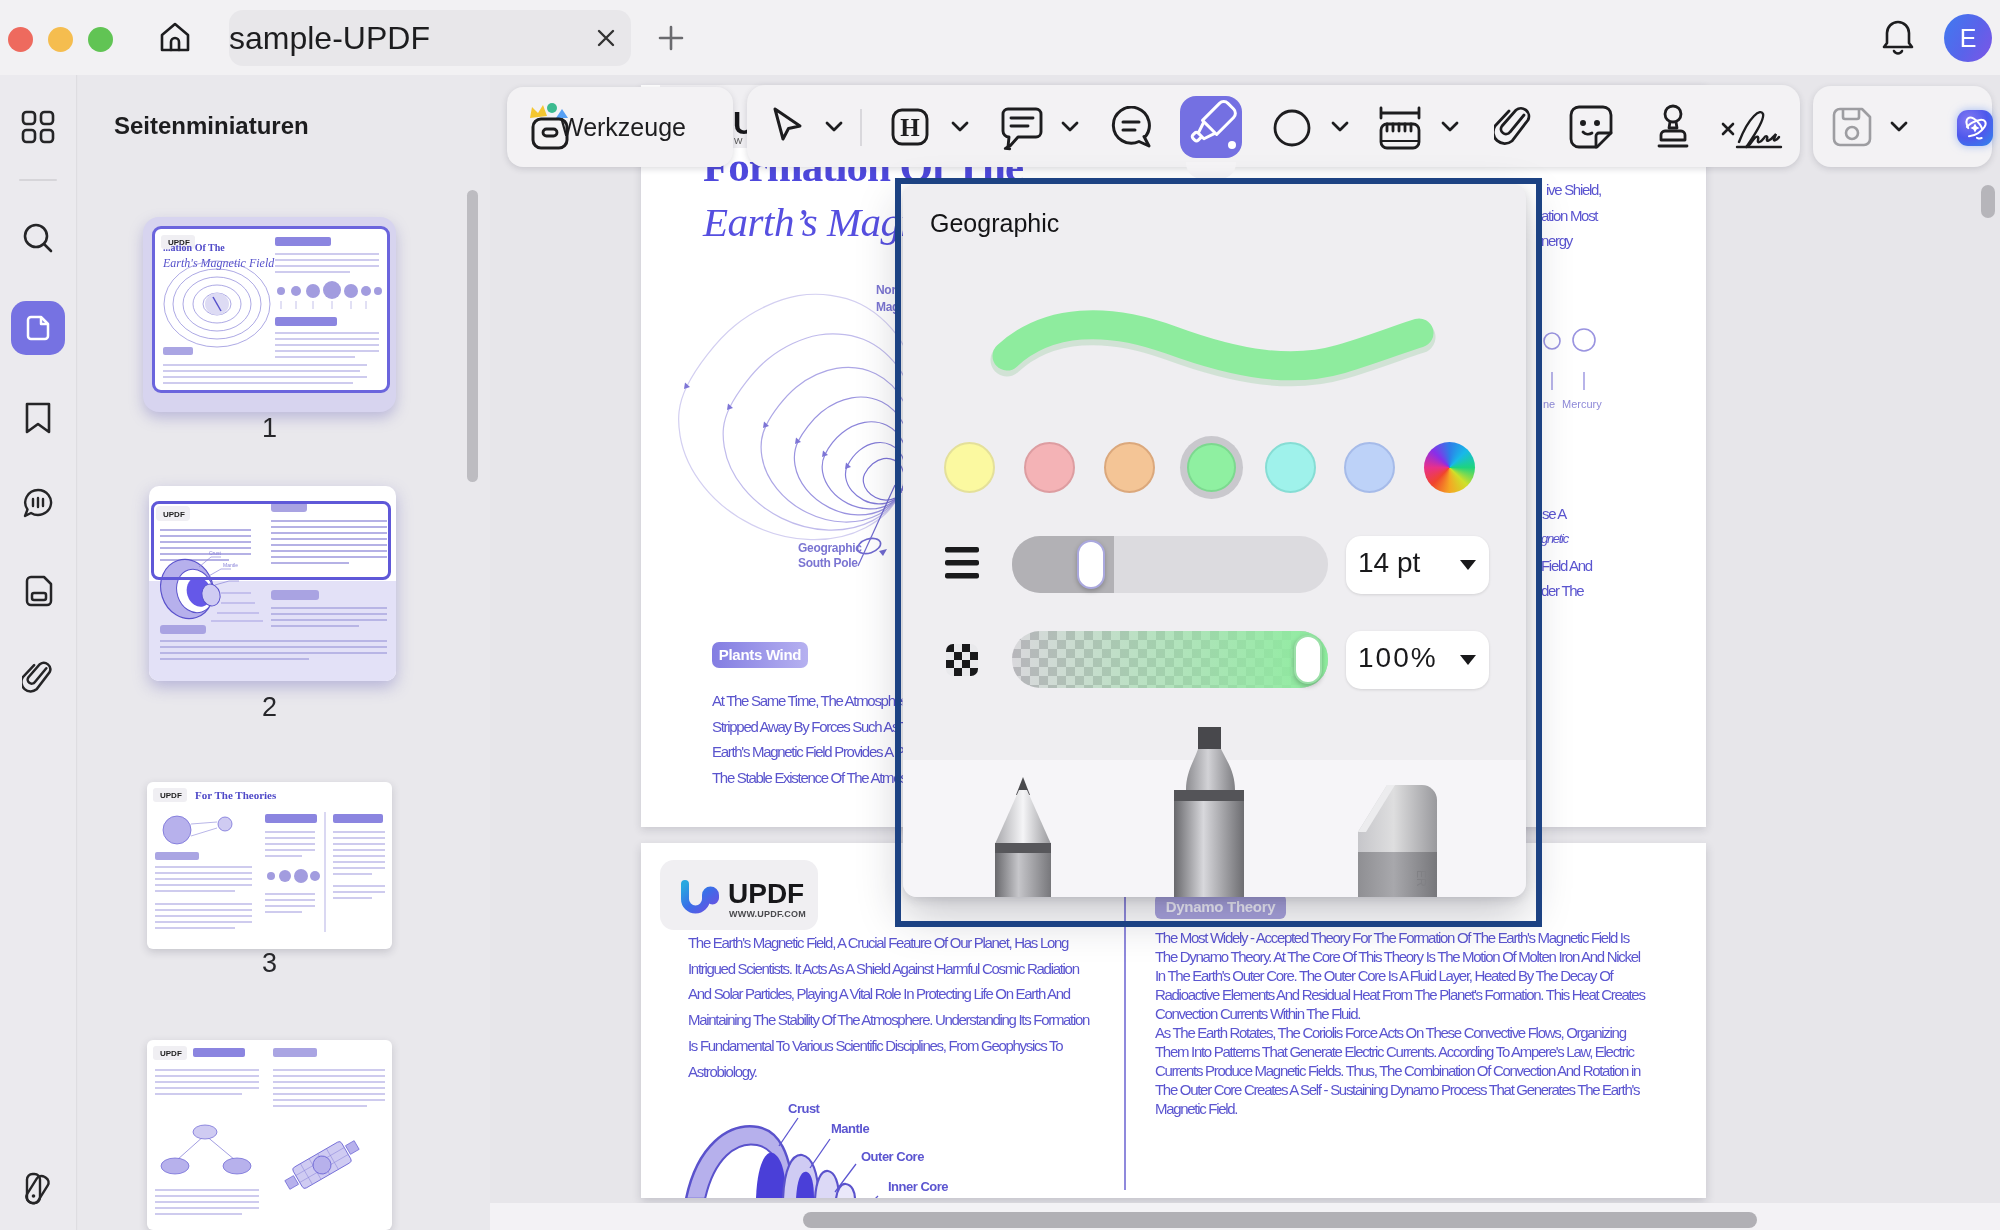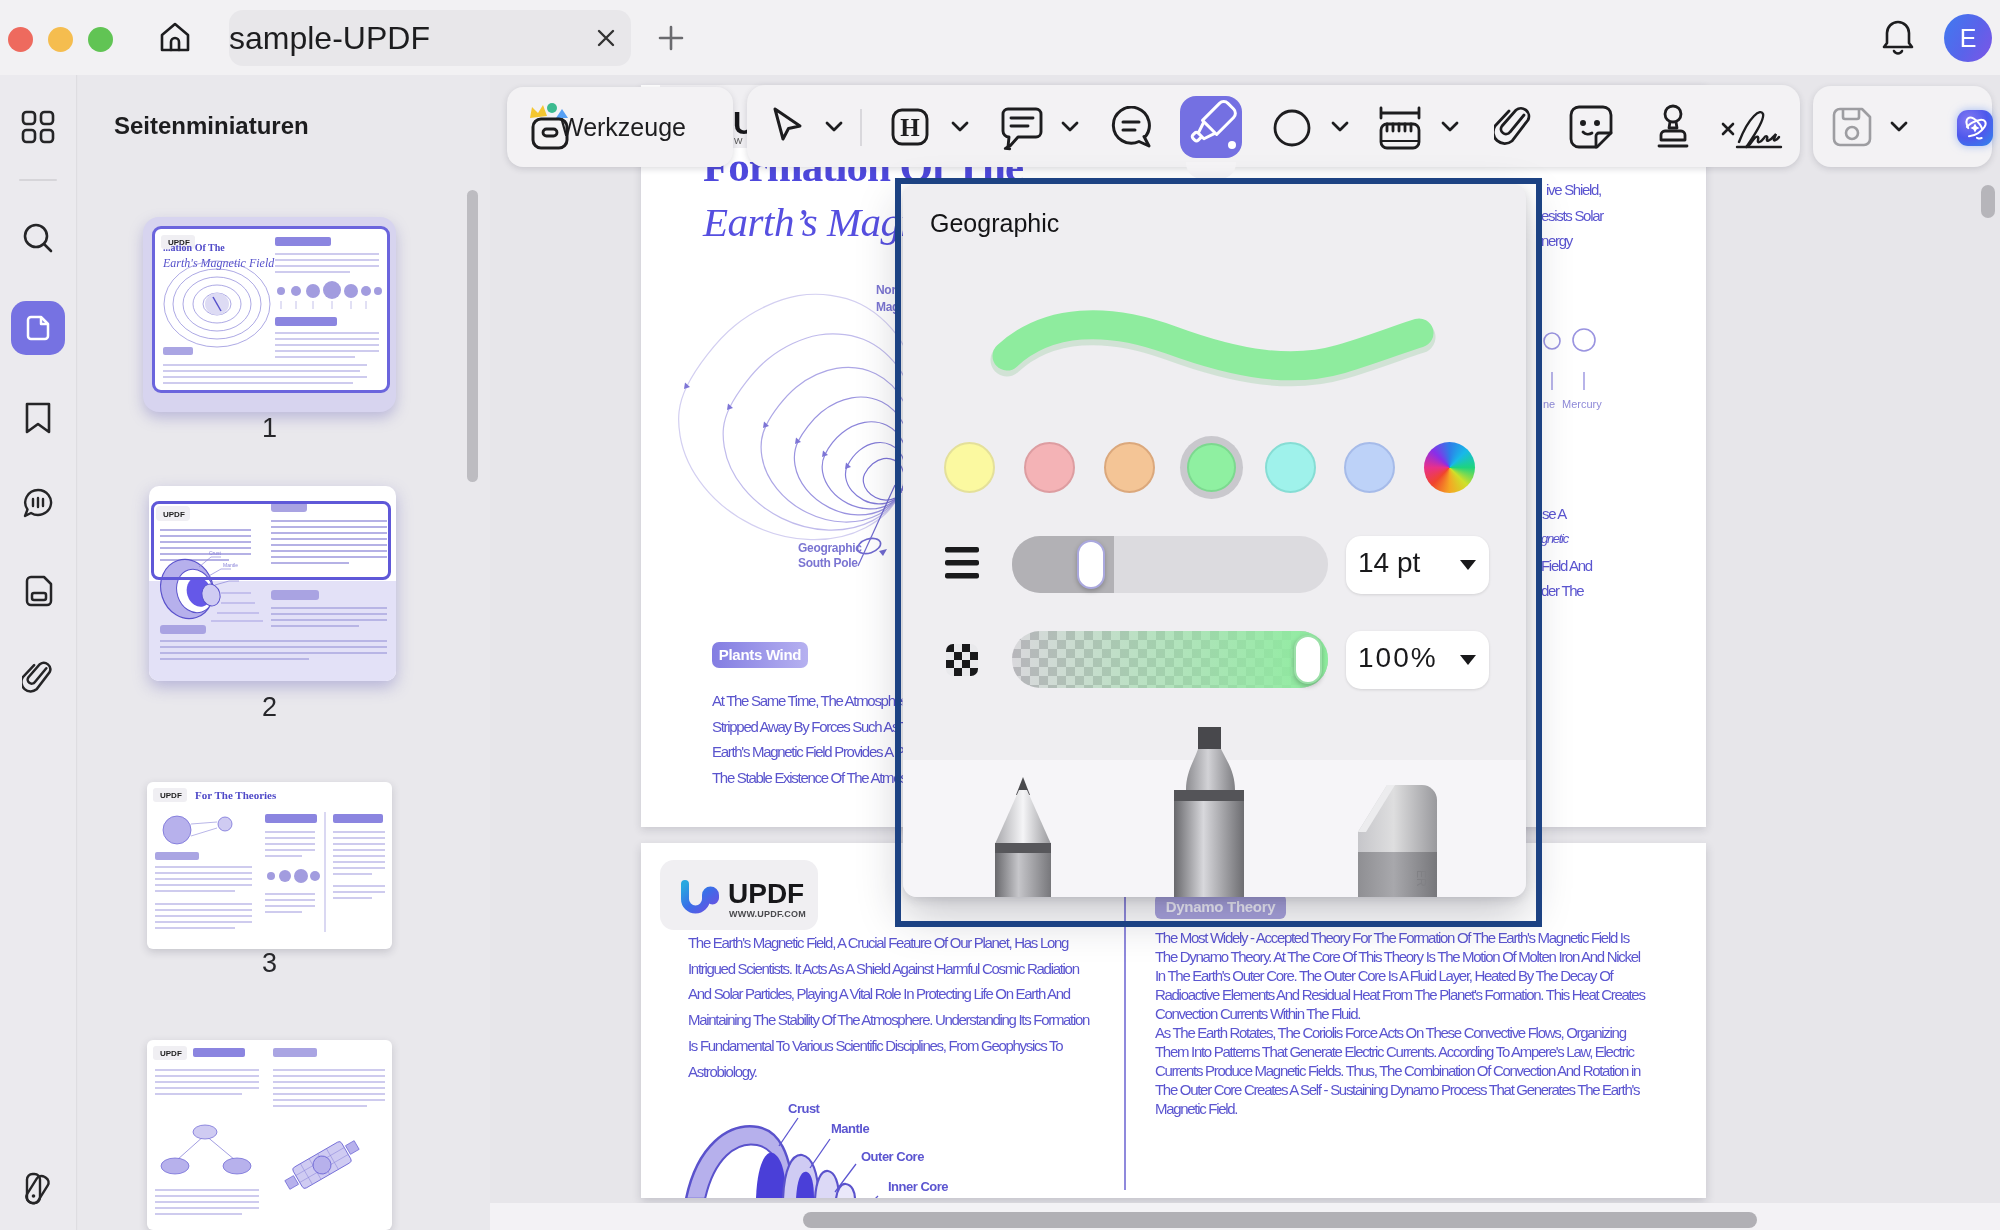--- a/index.html
+++ b/index.html
@@ -259,21 +259,21 @@
 </svg>
 <div class="abs" style="left:712px;top:642px;width:96px;height:26px;border-radius:7px;background:linear-gradient(90deg,#837de2,#b6b1f0);color:#fff;font-size:15px;font-weight:bold;text-align:center;line-height:26px;letter-spacing:-0.3px;">Plants Wind</div>
 <div class="abs" style="left:712px;top:688px;font-size:15px;color:#5a54cd;line-height:25.7px;white-space:nowrap;letter-spacing:-1.3px;">
 At The Same Time, The Atmosphere Of Ea<br>
 Stripped Away By Forces Such As The Sol<br>
 Earth's Magnetic Field Provides A Protecti<br>
 The Stable Existence Of The Atmosphere
 </div>
 
 <div class="abs" style="left:1546px;top:181px;font-size:15px;color:#5b55d0;letter-spacing:-1.3px;">ive Shield,</div>
-<div class="abs" style="left:1541px;top:207px;font-size:15px;color:#5b55d0;letter-spacing:-1.3px;">esists Solar</div>
+<div class="abs" style="left:1541px;top:207px;font-size:15px;color:#5b55d0;letter-spacing:-1.3px;">ation Most</div>
 <div class="abs" style="left:1541px;top:232px;font-size:15px;color:#5b55d0;letter-spacing:-1.3px;">nergy</div>
 <svg class="abs" style="left:1541px;top:320px;" width="80" height="100" viewBox="0 0 80 100">
   <circle cx="11" cy="21" r="8" fill="#ffffff" stroke="#9a94e0" stroke-width="1.6"></circle>
   <circle cx="43" cy="20" r="11" fill="#ffffff" stroke="#9a94e0" stroke-width="1.6"></circle>
   <path d="M11 52 L11 70 M43 52 L43 70" stroke="#9a94e0" stroke-width="1.4"></path>
   <text x="2" y="88" font-size="11" fill="#8f8ad8">ne</text>
   <text x="21" y="88" font-size="11" fill="#8f8ad8">Mercury</text>
 </svg>
 <div class="abs" style="left:1542px;top:505px;font-size:15px;color:#5b55d0;letter-spacing:-1.3px;">se A</div>
 <div class="abs" style="left:1541px;top:531px;font-size:13px;color:#5b55d0;letter-spacing:-1.3px;font-style:italic;">gnetic</div>

